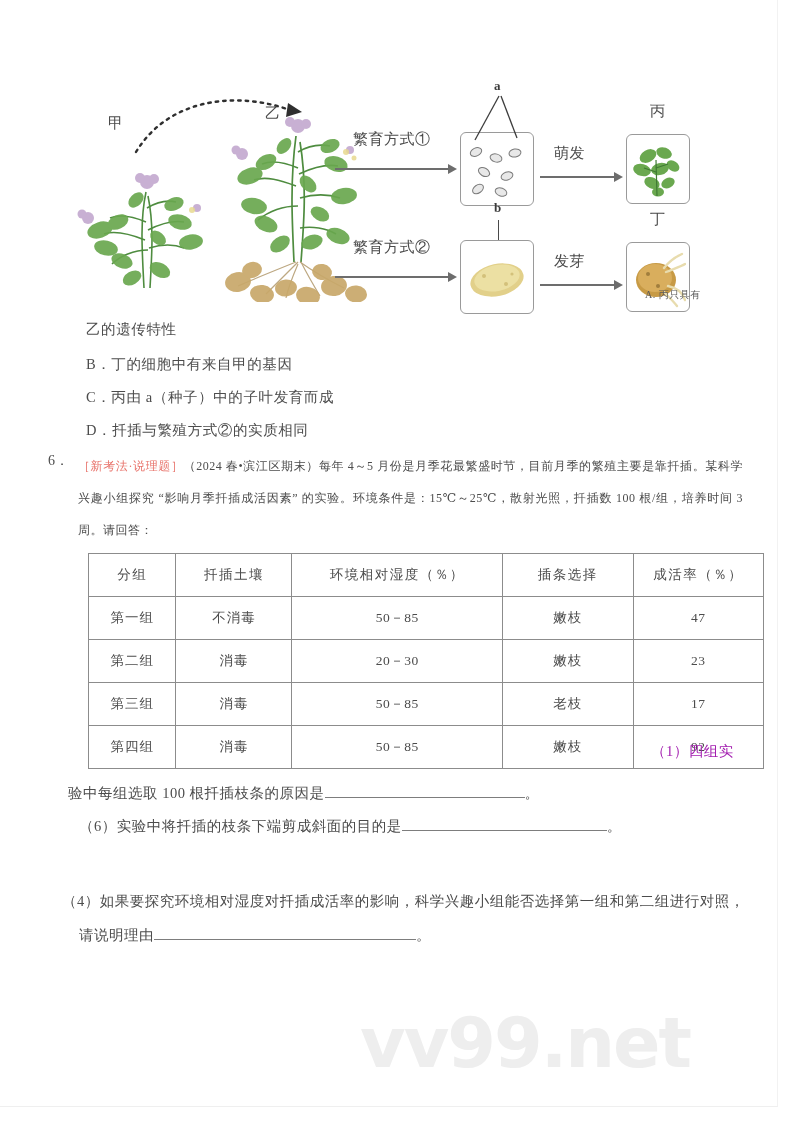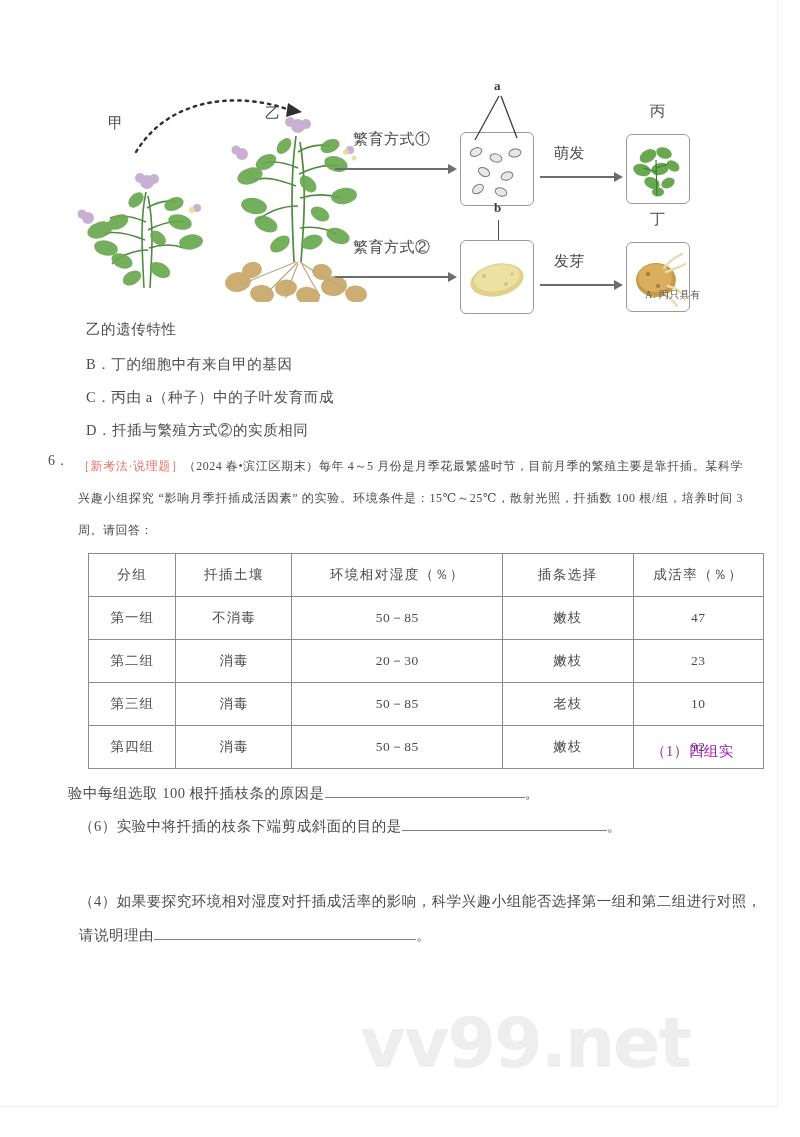--- a/index.html
+++ b/index.html
@@ -420,21 +420,21 @@
         <td>消毒</td>
         <td class="num">20－30</td>
         <td>嫩枝</td>
         <td class="num">23</td>
       </tr>
       <tr>
         <td>第三组</td>
         <td>消毒</td>
         <td class="num">50－85</td>
         <td>老枝</td>
-        <td class="num">10</td>
+        <td class="num">17</td>
       </tr>
       <tr>
         <td>第四组</td>
         <td>消毒</td>
         <td class="num">50－85</td>
         <td>嫩枝</td>
         <td class="num">92</td>
       </tr>
     </tbody>
   </table>
@@ -443,21 +443,21 @@
 
   <div class="sub" style="left:68px; top:778px;">
     <span>验中每组选取 100 根扦插枝条的原因是</span><span class="blank" style="width:200px;"></span><span>。</span>
   </div>
 
   <div class="sub" style="left:79px; top:811px;">
     <span>（6）实验中将扦插的枝条下端剪成斜面的目的是</span><span class="blank" style="width:205px;"></span><span>。</span>
   </div>
 
 
-  <div class="sub" style="left:79px; top:886px;">（4）如果要探究环境相对湿度对扦插成活率的影响，科学兴趣小组能否选择第一组和第二组进行对照，</div>
+  <div class="sub" style="left:62px; top:886px;">（4）如果要探究环境相对湿度对扦插成活率的影响，科学兴趣小组能否选择第一组和第二组进行对照，</div>
 
   <div class="sub" style="left:79px; top:920px;">
     <span>请说明理由</span><span class="blank" style="width:262px;"></span><span>。</span>
   </div>
 
   <div class="watermark">vv99.net</div>
 
 </div>
 
 </body></html>

